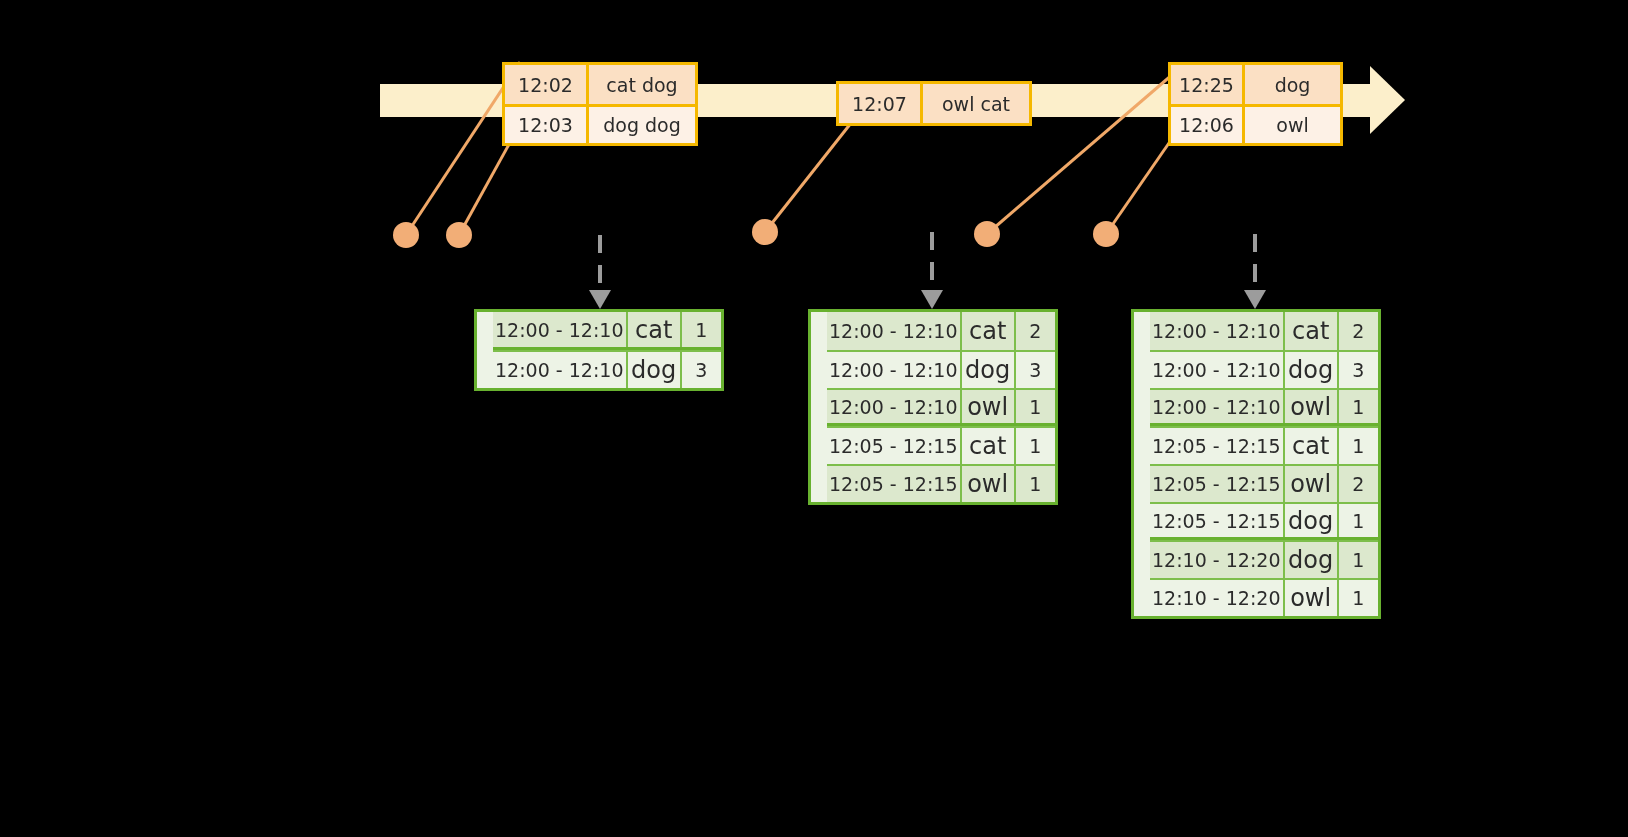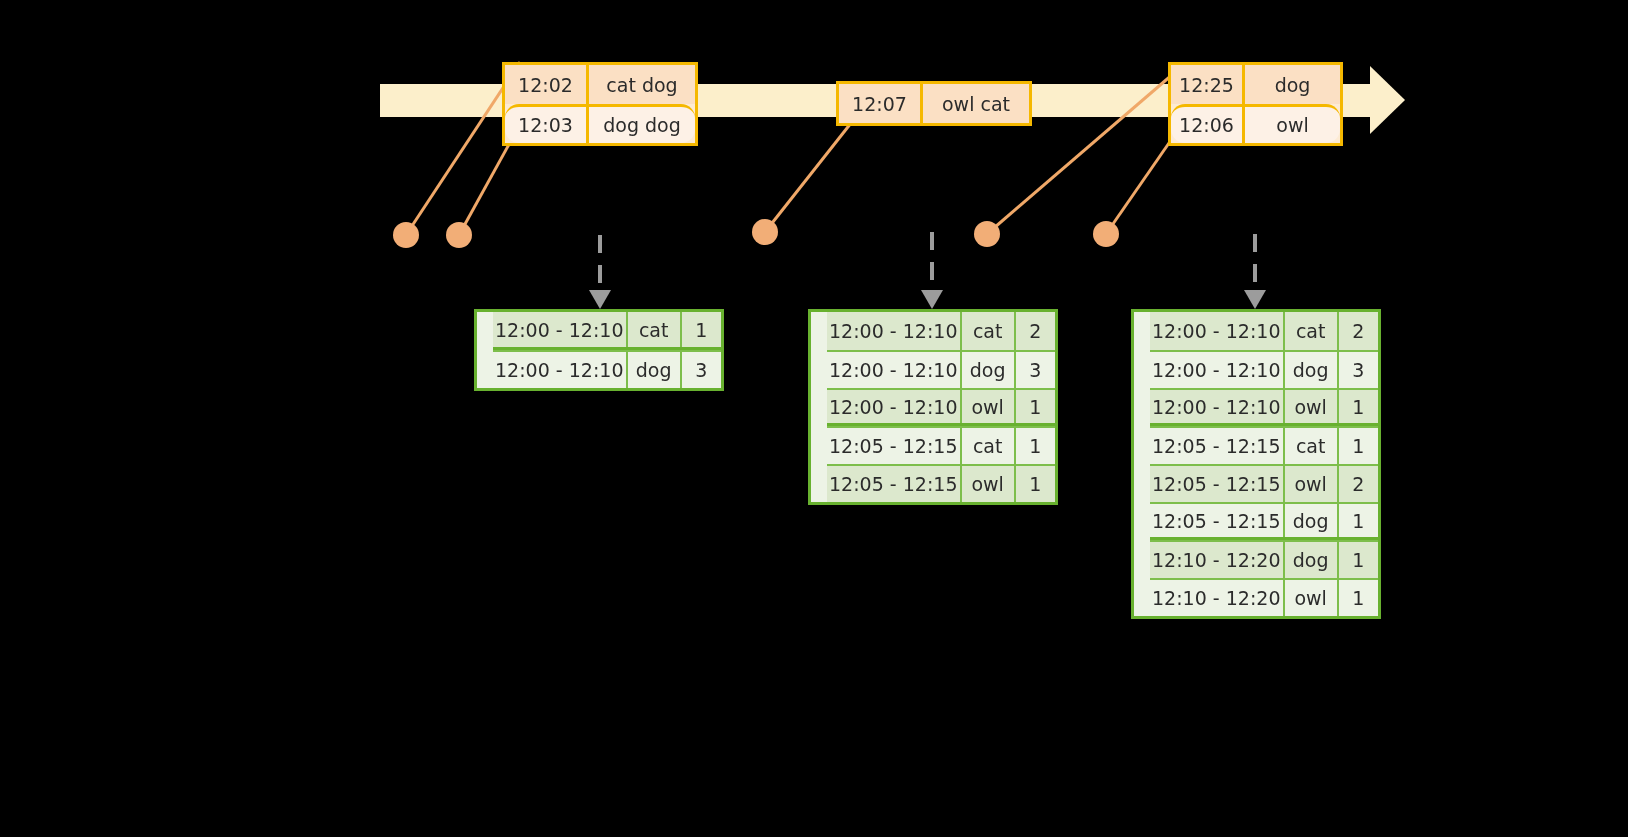--- a/index.html
+++ b/index.html
@@ -48,21 +48,21 @@
   }
   .event-row {
     display: flex;
     height: 39px;
     box-sizing: border-box;
   }
   .event-row + .event-row {
     border-top: 3px solid #F5B800;
   }
   .event-row.shade-a { background: #FBE0C4; }
-  .event-row.shade-b { background: #FDF1E6; border-radius: 14px; }
+  .event-row.shade-b { background: #FDF1E6; }
   .ev-time {
     width: 84px;
     display: flex;
     align-items: center;
     justify-content: center;
     font-size: 19px;
     color: #2b2b2b;
     border-right: 3px solid #F5B800;
     box-sizing: border-box;
   }
@@ -108,21 +108,21 @@
     justify-content: center;
     font-size: 19px;
     color: #2b2b2b;
     border-right: 2px solid #7DBE4B;
     box-sizing: border-box;
   }
   .rs-key {
     display: flex;
     align-items: center;
     justify-content: center;
-    font-size: 19px;
+    font-size: 24px;
     color: #2b2b2b;
     border-right: 2px solid #7DBE4B;
     box-sizing: border-box;
   }
   .rs-count {
     display: flex;
     align-items: center;
     justify-content: center;
     font-size: 19px;
     color: #2b2b2b;

